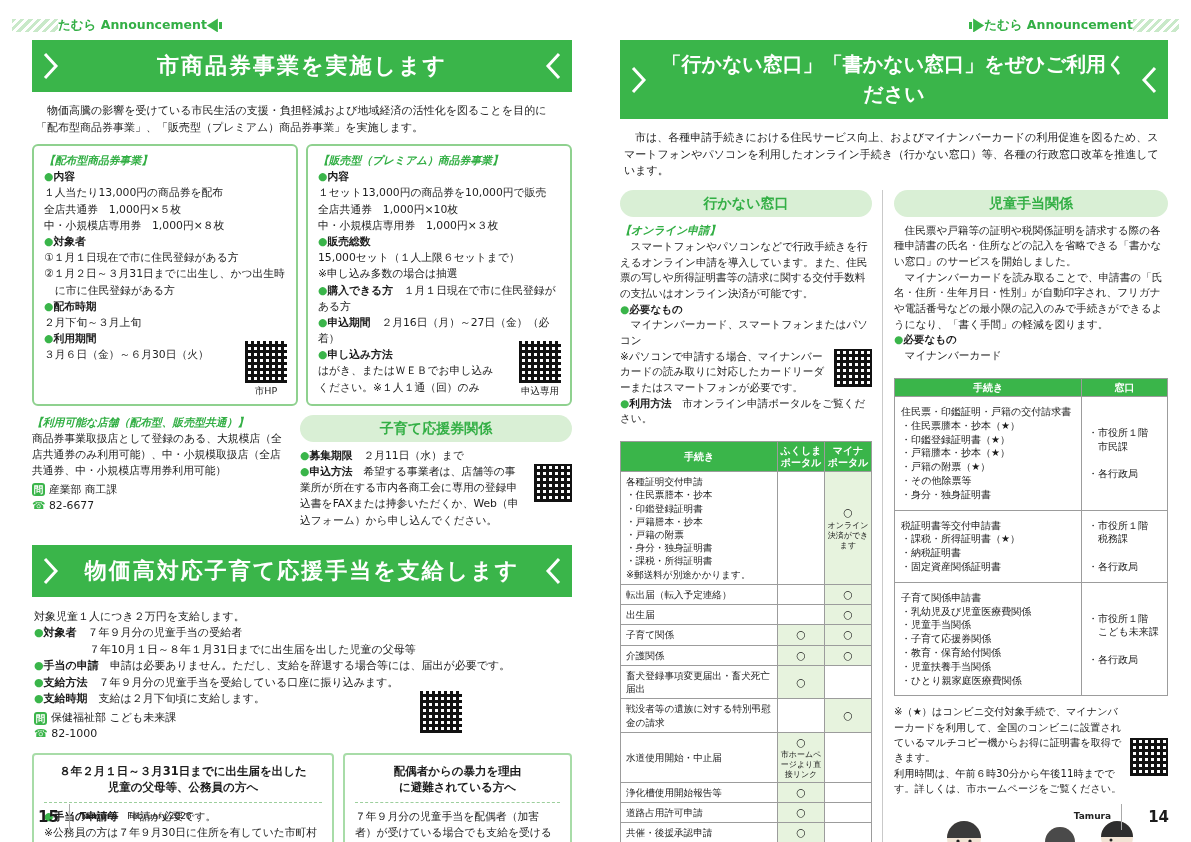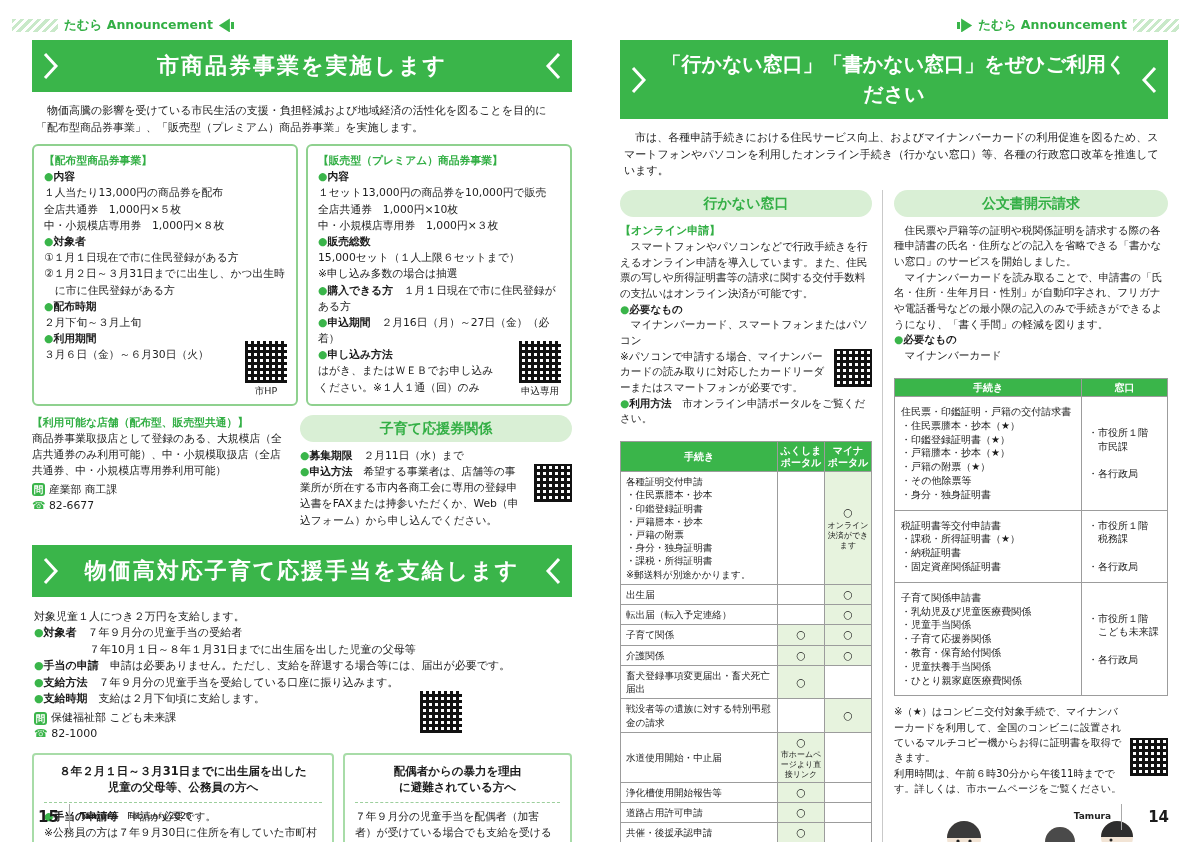--- a/index.html
+++ b/index.html
@@ -13,24 +13,24 @@
   *{box-sizing:border-box;margin:0;padding:0;}
   html,body{width:1191px;height:842px;}
   body{
     position:relative;overflow:hidden;background:#fff;color:#1c1c1c;
     font-family:"DejaVu Sans","Liberation Sans",sans-serif;
     font-size:11px;line-height:1.5;
   }
   .pre{white-space:pre-line;}
   .ldot{color:var(--g);}
   b{font-weight:bold;}
-  .ghead{color:var(--gtext);font-weight:bold;}
-
-  
-  .brand{position:absolute;top:16px;display:flex;align-items:center;gap:6px;
+  .ghead{color:var(--gtext);font-weight:bold;font-style:italic;}
+
+  
+  .brand{position:absolute;top:16px;display:flex;align-items:center;
          color:var(--gtext);font-weight:bold;font-size:12.5px;}
   .brandL{left:12px;}
   .brandR{right:12px;}
   .hatch{width:46px;height:13px;
          background:repeating-linear-gradient(135deg,#c9e9c9 0 3px,#ffffff 3px 6px);}
   .spk{display:inline-flex;align-items:center;gap:1px;}
   .spk .bar{width:3px;height:7px;background:var(--g);}
   .spk .tri{width:11px;height:14px;background:var(--g);}
   .tri.right{clip-path:polygon(0 0,100% 50%,0 100%);}
   .tri.left{clip-path:polygon(100% 0,0 50%,100% 100%);}
@@ -325,30 +325,30 @@
             <td class="mark">
                 <div class="circ"></div>
                 <div class="mnote"></div>
               </td>
             <td class="mark on">
                 <div class="circ">○</div>
                 <div class="mnote">オンライン決済ができます</div>
               </td>
           </tr>
           <tr>
+            <td class="name">転出届（転入予定連絡）</td>
+            <td class="mark">
+                <div class="circ"></div>
+              </td>
+            <td class="mark on">
+                <div class="circ">○</div>
+              </td>
+          </tr>
+          <tr>
             <td class="name">出生届</td>
-            <td class="mark">
-                <div class="circ"></div>
-              </td>
-            <td class="mark on">
-                <div class="circ">○</div>
-              </td>
-          </tr>
-          <tr>
-            <td class="name">転出届（転入予定連絡）</td>
             <td class="mark">
                 <div class="circ"></div>
               </td>
             <td class="mark on">
                 <div class="circ">○</div>
               </td>
           </tr>
           <tr>
             <td class="name">子育て関係</td>
             <td class="mark on">
@@ -431,21 +431,21 @@
                 <div class="circ"></div>
               </td>
           </tr>
 
         </tbody>
       </table>
 
     </div>
 
     <div class="colR">
-      <div class="pill">公文書開示請求</div>
+      <div class="pill">児童手当関係</div>
       <div class="coltext pre rich">　住民票や戸籍等の証明や税関係証明を請求する際の各種申請書の氏名・住所などの記入を省略できる「書かない窓口」のサービスを開始しました。
 　マイナンバーカードを読み取ることで、申請書の「氏名・住所・生年月日・性別」が自動印字され、フリガナや電話番号などの最小限の記入のみで手続きができるようになり、「書く手間」の軽減を図ります。
 <span class="ldot">●</span><b>必要なもの</b>
 　マイナンバーカード</div>
 
       <table class="tbl tbl2">
         <thead>
           <tr>
             <th>手続き</th>
             <th style="width:86px;">窓口</th>

